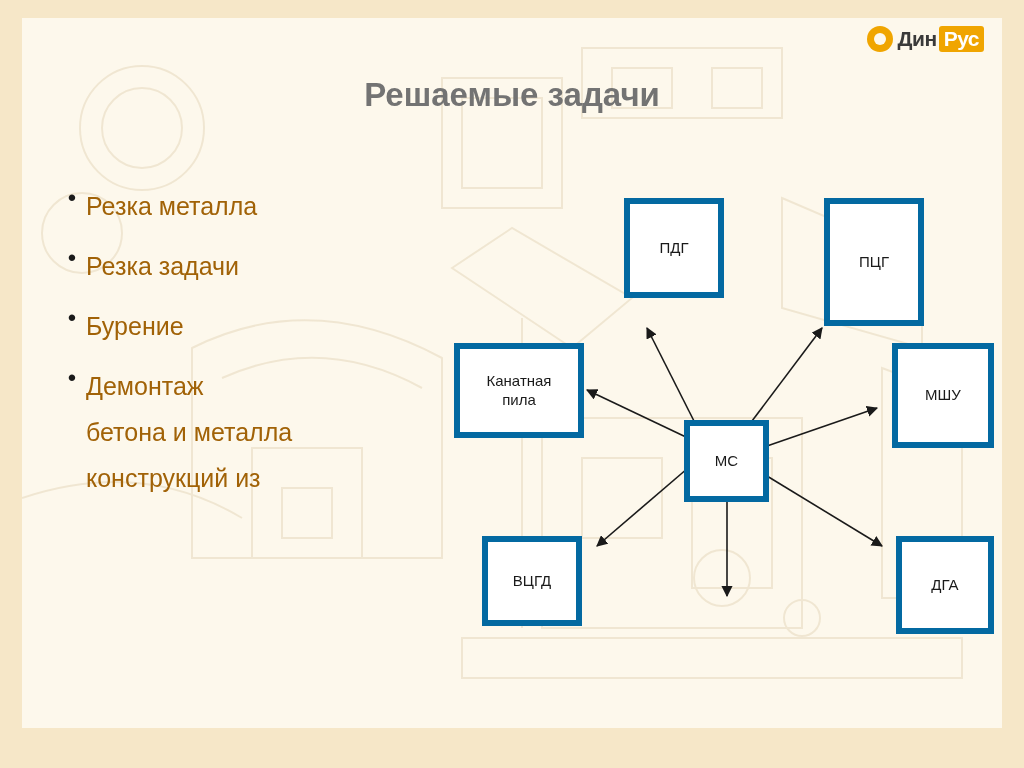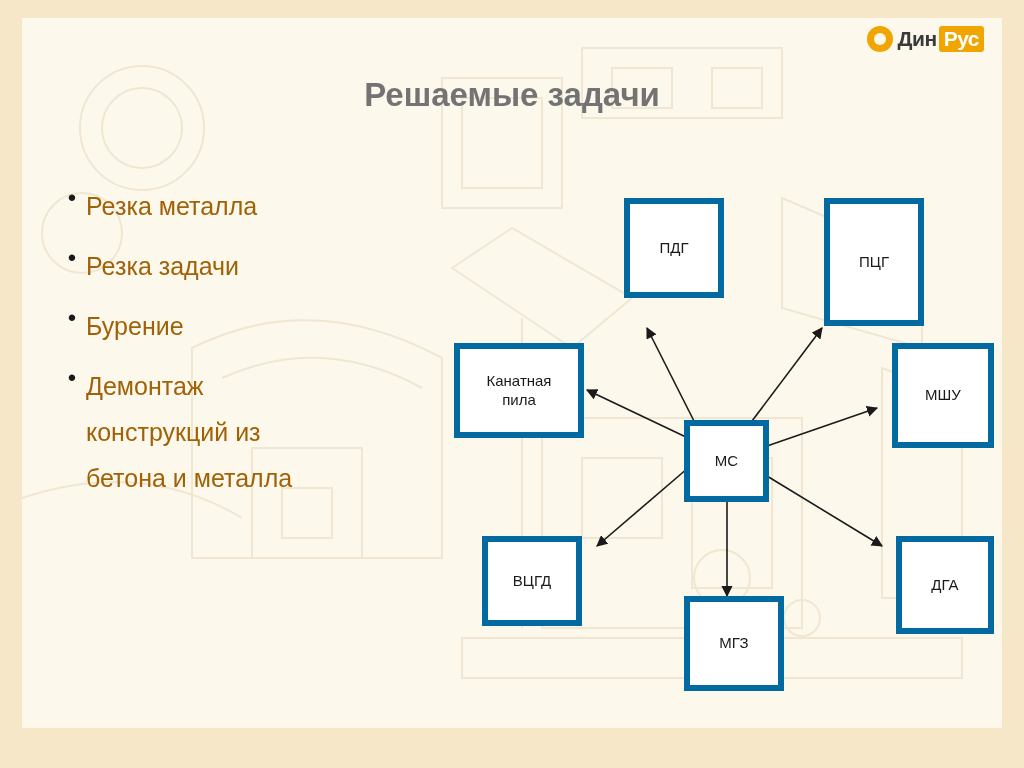--- a/index.html
+++ b/index.html
@@ -198,22 +198,22 @@
         <span class="btext">Резка задачи</span>
       </div>
       <div class="bullet">
         <span class="dot">•</span>
         <span class="btext">Бурение</span>
       </div>
       <div class="bullet">
         <span class="dot">•</span>
         <span class="btext">
           <span class="cont">Демонтаж</span>
+          <span class="cont">бетона и металла</span>
           <span class="cont">конструкций из</span>
-          <span class="cont">бетона и металла</span>
         </span>
       </div>
     </div>
 
     <div id="diagram">
       <svg id="edges" viewBox="0 0 580 550">
         <defs>
           <marker id="arrow" viewBox="0 0 10 10" refX="9" refY="5" markerWidth="7" markerHeight="7" orient="auto-start-reverse">
             <path d="M 0 0 L 10 5 L 0 10 z" fill="#1a1a1a"></path>
           </marker>
@@ -228,18 +228,17 @@
           <line x1="345" y1="318" x2="460" y2="388"></line>
         </g>
       </svg>
 
       <div class="node" style="left:202px; top:40px; width:100px; height:100px;">ПДГ</div>
       <div class="node" style="left:402px; top:40px; width:100px; height:128px;">ПЦГ</div>
       <div class="node" style="left:32px; top:185px; width:130px; height:95px; padding:0 14px;">Канатная пила</div>
       <div class="node" style="left:470px; top:185px; width:102px; height:105px;">МШУ</div>
       <div class="node" style="left:262px; top:262px; width:85px; height:82px;">МС</div>
       <div class="node" style="left:60px; top:378px; width:100px; height:90px;">ВЦГД</div>
-      <div class="node" style="left:262px; top:438px; width:100px; height:95px;">МГЗ</div>
       <div class="node" style="left:474px; top:378px; width:98px; height:98px;">ДГА</div>
     </div>
 
   </div>
 </div>
 
 </body></html>

